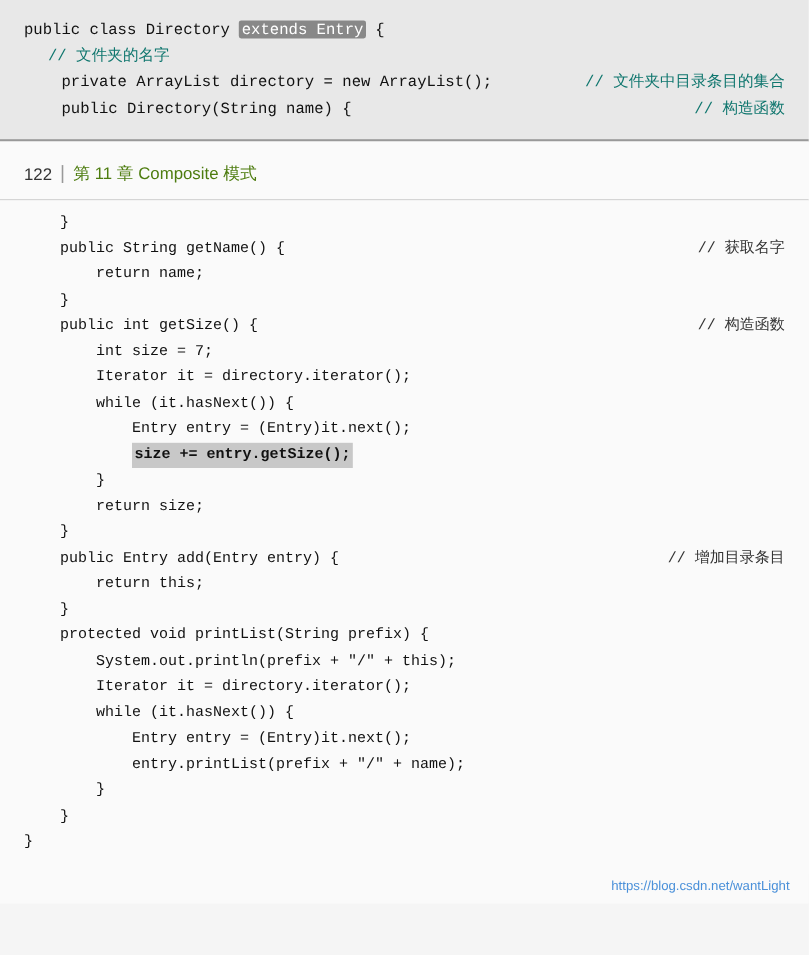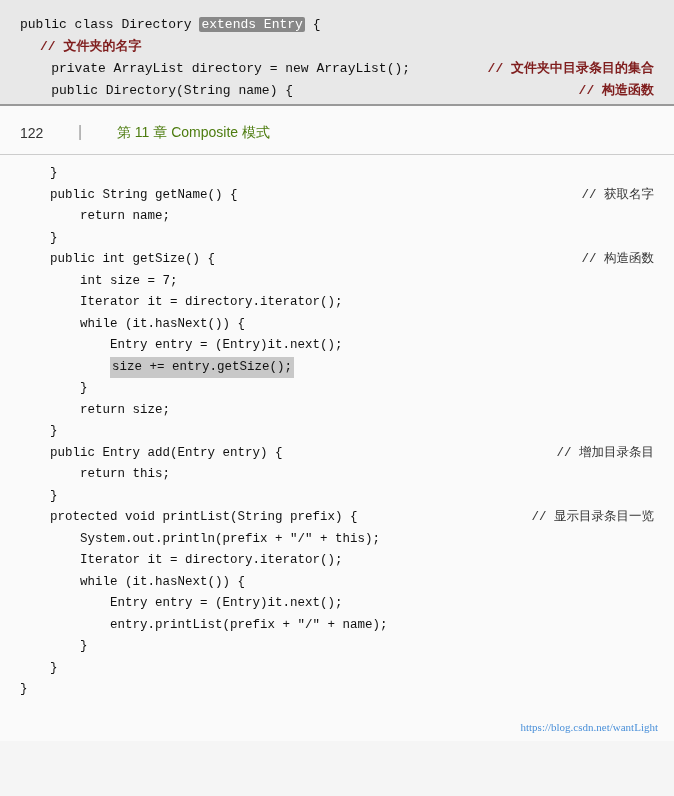--- a/index.html
+++ b/index.html
@@ -7,63 +7,62 @@
       font-family: 'Courier New', Courier, monospace;
       background: #f5f5f5;
       width: 674px;
       min-height: 796px;
       overflow-x: hidden;
     }
 
     
     .top-code-block {
       background: #e8e8e8;
-      padding: 14px 20px 2px 20px;
+      padding: 14px 20px 14px 20px;
       border-bottom: 2px solid #999;
     }
 
     .code-line {
       font-family: 'Courier New', Courier, monospace;
       font-size: 13px;
       color: #111;
       line-height: 1.7;
       white-space: pre;
       display: flex;
       justify-content: space-between;
     }
 
     .code-text {
       flex: 1;
     }
 
     .comment {
-      color: #7f1d1d;
+      color: #0f766e;
       margin-left: 20px;
-      font-weight: bold;
     }
 
     .highlight-extends {
       background: #888;
       color: #fff;
       padding: 0 2px;
       border-radius: 2px;
     }
 
     
     .bottom-section {
       background: #fafafa;
       padding: 0;
     }
 
     .chapter-header {
       padding: 18px 20px 12px 20px;
       border-bottom: 1px solid #ccc;
       display: flex;
       align-items: center;
-      gap: 32px;
+      gap: 4px;
       background: #fafafa;
     }
 
     .page-number {
       font-family: Arial, sans-serif;
       font-size: 14px;
       color: #333;
       font-weight: normal;
     }
 
@@ -102,26 +101,27 @@
       font-size: 12.5px;
       color: #333;
       white-space: nowrap;
       padding-left: 10px;
     }
 
     .highlighted-line {
       background: #c8c8c8;
       display: inline-block;
       padding: 0 2px;
+      font-weight: bold;
     }
 
     .footer-url {
       text-align: right;
       padding: 4px 16px 8px 0;
-      font-family: Liberation Serif, serif;
+      font-family: Liberation Sans, sans-serif;
       font-size: 11px;
       color: #4a90d9;
     }
   </style>
 </head>
 <body>
 
 <div class="top-code-block">
   <div class="code-line">
     <span class="code-text">public class Directory <span class="highlight-extends">extends Entry</span> {</span>
@@ -226,21 +226,20 @@
       <span class="code-comment"></span>
     </div>
 
     <div class="code-line-main">
       <span class="code-left">    }</span>
       <span class="code-comment"></span>
     </div>
 
     <div class="code-line-main">
       <span class="code-left">    protected void printList(String prefix) {</span>
-      <span class="code-comment">// 显示目录条目一览</span>
     </div>
 
     <div class="code-line-main">
       <span class="code-left">        System.out.println(prefix + "/" + this);</span>
       <span class="code-comment"></span>
     </div>
 
     <div class="code-line-main">
       <span class="code-left">        Iterator it = directory.iterator();</span>
       <span class="code-comment"></span>

